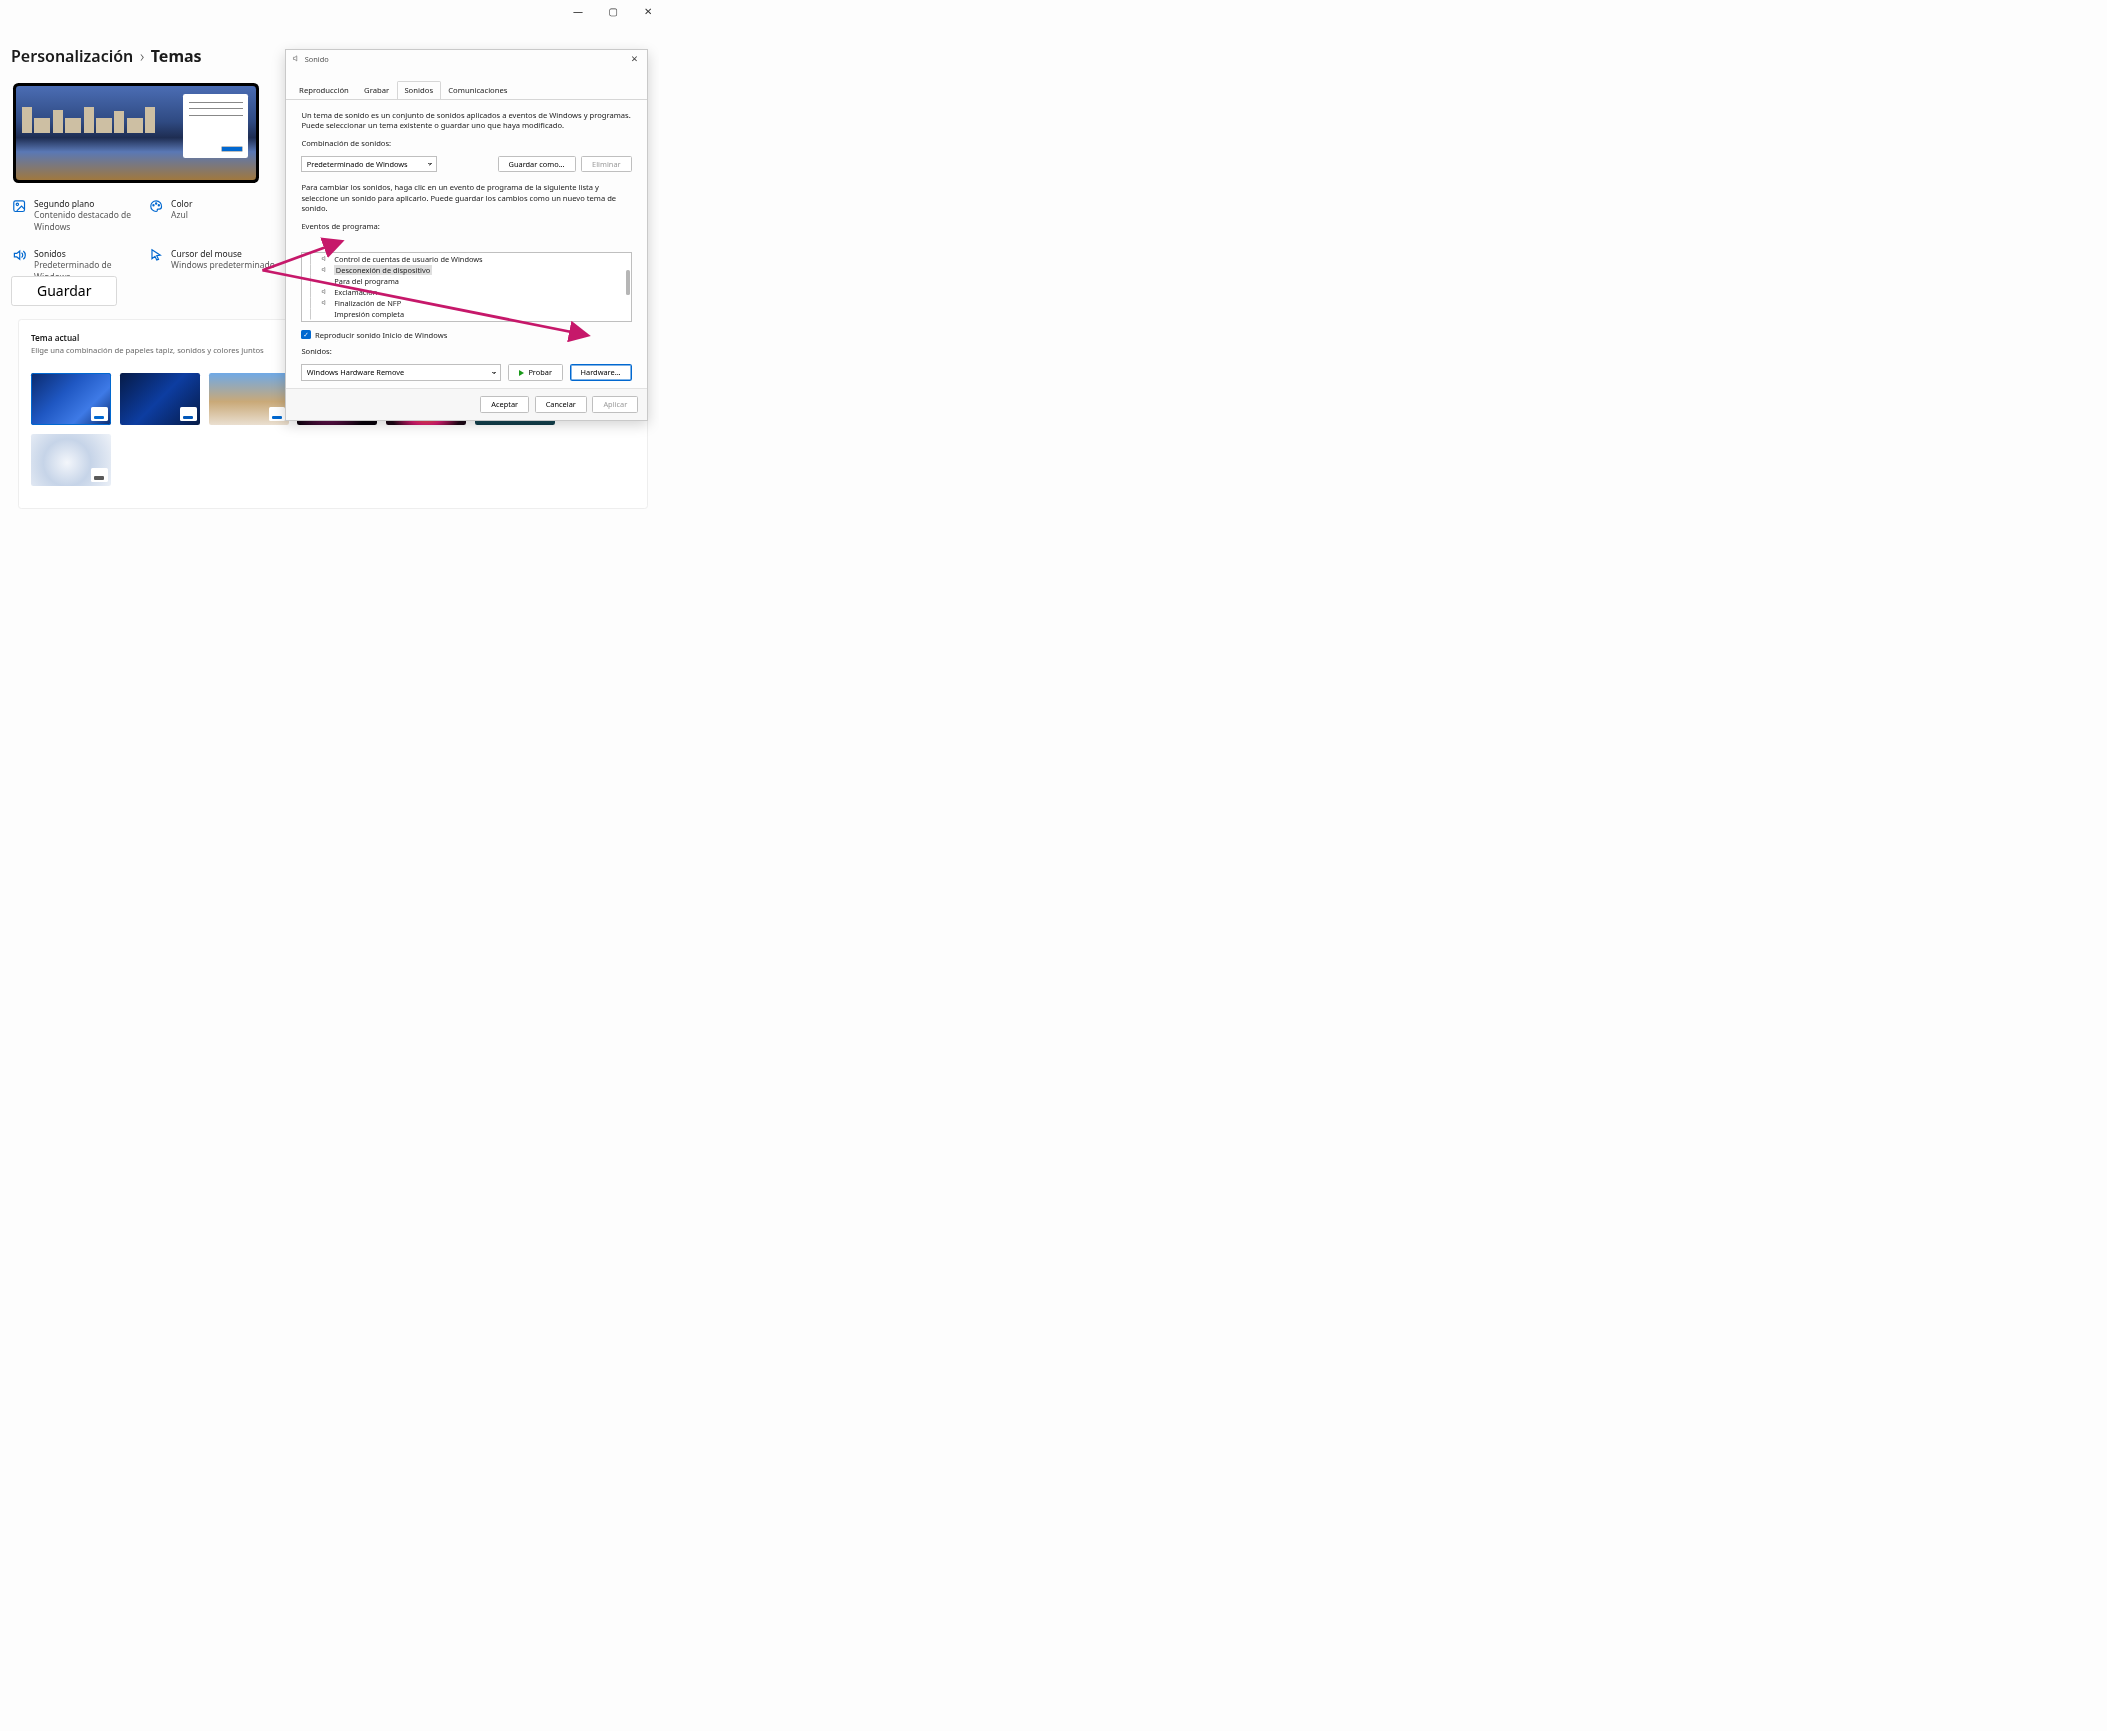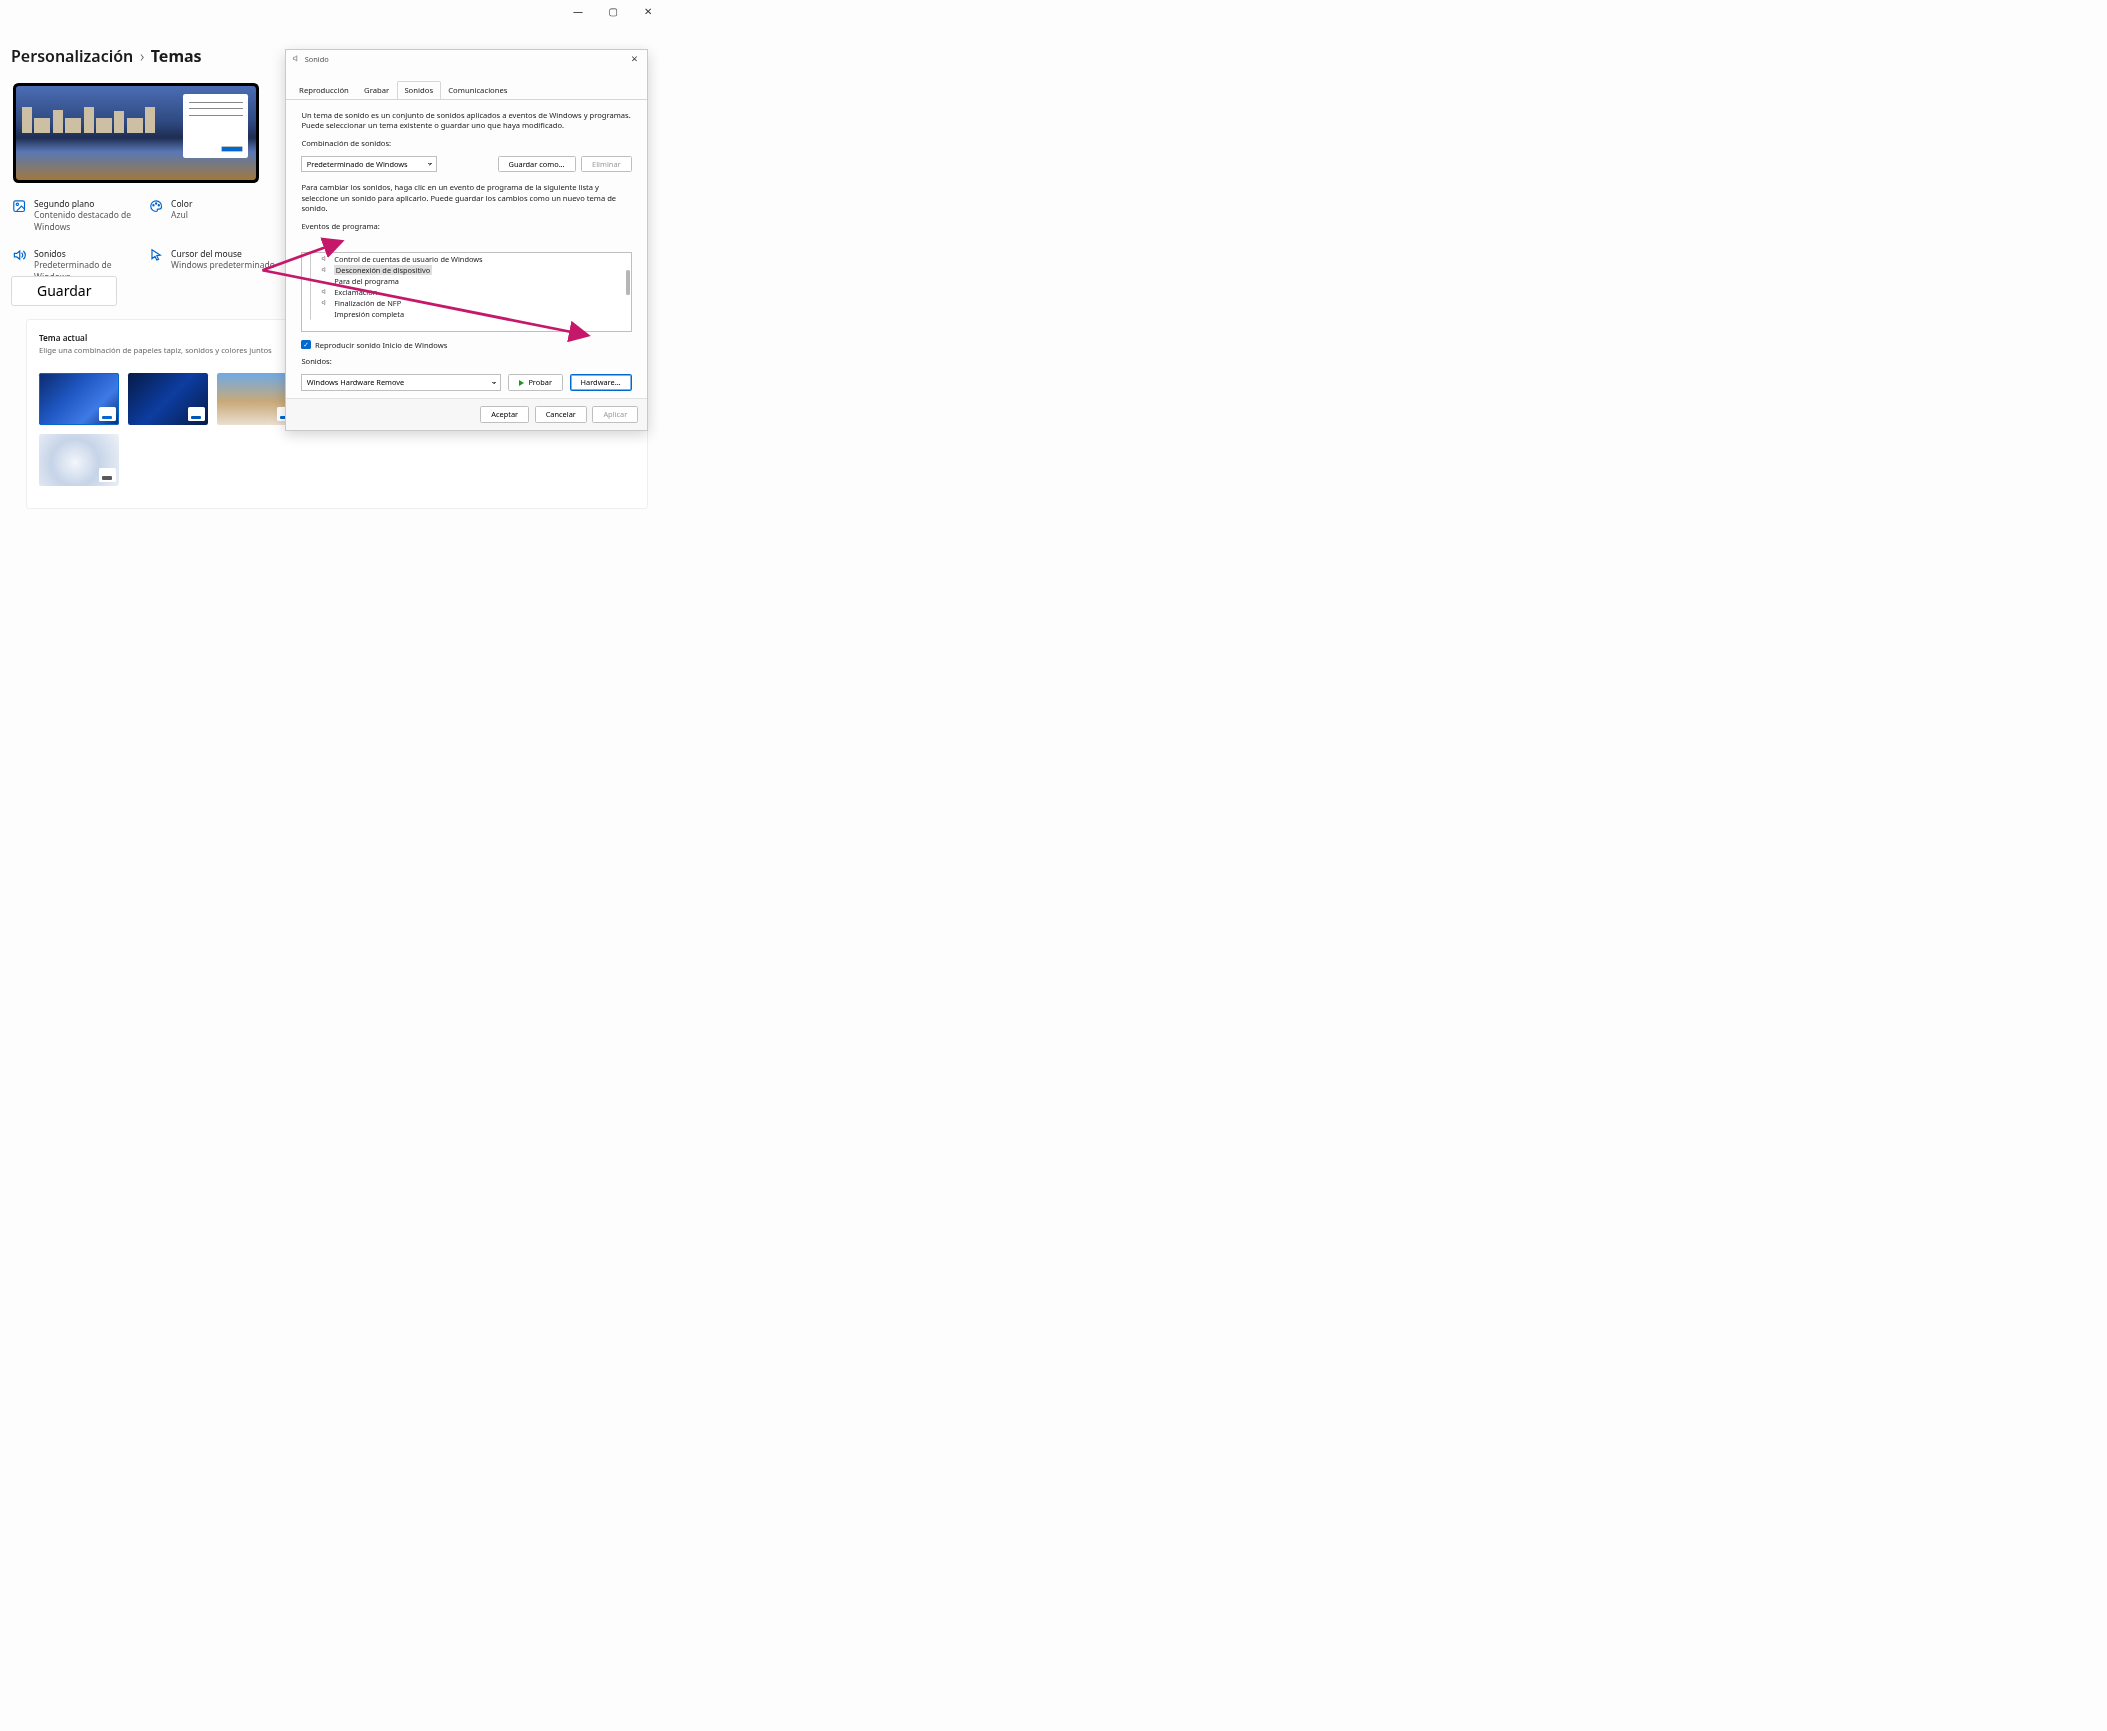--- a/index.html
+++ b/index.html
@@ -93,21 +93,21 @@
     font-size: 14px;
     background: #fff;
     border: 0.5px solid #d9d9d9;
     border-radius: 2.7px;
     cursor: pointer;
   }
 
   
   .current-theme {
     position: absolute;
-    top: 319px; left: 26px;
+    top: 319px; left: 18px;
     right: 11px;
     border: 0.5px solid #eee;
     border-radius: 3.3px;
     padding: 12px 17.6px 22px 12px;
     background: #fff;
   }
   .current-theme h3 { margin: 0 0 2.2px 0; font-size: 8.2px; font-weight: 600; }
   .current-theme p  { margin: 0; font-size: 7.7px; color: #6a6a6a; }
 
   .thumbs {
@@ -190,21 +190,21 @@
     border: 0.5px solid #bfbfbf;
     border-radius: 1.6px;
     cursor: pointer;
   }
   .btn:disabled { color: #9a9a9a; }
   .btn.focus { border: 0.5px solid #0168d0; box-shadow: inset 0 0 0 0.5px #0168d0; }
 
   .event-list {
     margin-top: 21px;
     border: 0.5px solid #bfbfbf;
-    height: 80px;
+    height: 70px;
     overflow: hidden;
     position: relative;
     background:#fff;
     font-size: 7.4px;
   }
   .event-list .item {
     display:flex; align-items:center; gap:5.5px;
     padding: 0.5px 0 0.5px 18.7px;
     position: relative;
   }

